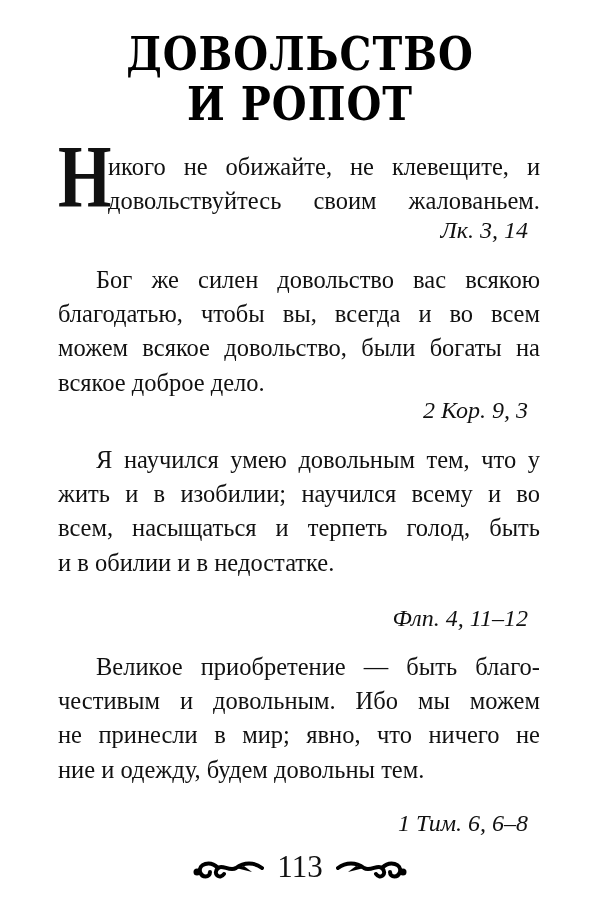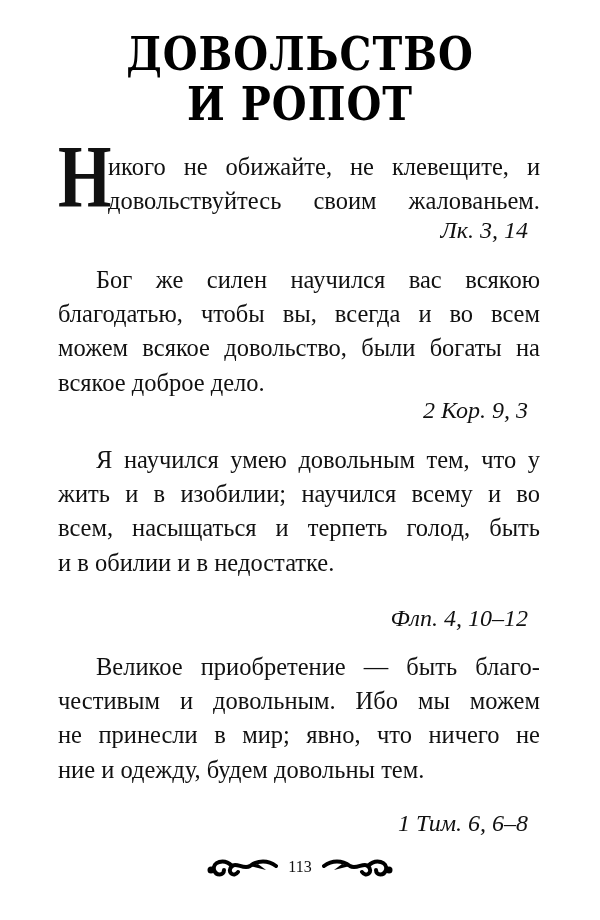--- a/index.html
+++ b/index.html
@@ -7,52 +7,52 @@
   .title { position:absolute; left:0; width:600px; text-align:center; font-family:"DejaVu Serif",serif; font-weight:bold; font-size:40px; letter-spacing:1px; line-height:48px; color:#000; transform:scaleY(1.15); }
   .t1 { top:30px; }
   .t2 { top:80px; }
   .para { position:absolute; left:58px; width:482px; font-size:24.5px; line-height:34.2px; text-align:justify; }
   .para .line { display:block; text-align:justify; text-align-last:justify; white-space:nowrap; height:34.2px; }
   .para .line.last { text-align-last:left; }
   .indent { padding-left:38px; }
   .ref { position:absolute; right:72px; font-style:italic; font-size:24px; line-height:30px; }
   .dropcap { position:absolute; left:58px; top:142px; font-size:88px; line-height:70px; height:70px; font-weight:bold; font-family:"Liberation Serif",serif; transform:scaleX(0.78); transform-origin:left top; }
   .p1 { left:108px; width:432px; top:150px; }
-  .footer { position:absolute; top:852px; left:0; width:600px; text-align:center; font-size:16px; line-height:30px; }
+  .footer { position:absolute; top:852px; left:0; width:600px; text-align:center; font-size:31px; line-height:30px; }
   .orn { display:inline-block; vertical-align:middle; }
 </style>
 </head>
 <body>
 
 <div>
   <div class="title t1">ДОВОЛЬСТВО</div>
   <div class="title t2">И РОПОТ</div>
 
   <div class="dropcap">Н</div>
   <div class="para p1">
     <span class="line">икого не обижайте, не клевещите, и</span>
     <span class="line">довольствуйтесь своим жалованьем.</span>
   </div>
   <div class="ref" style="top:215px;">Лк. 3, 14</div>
 
   <div class="para" style="top:263px;">
-    <span class="line indent">Бог же силен научился вас всякою</span>
+    <span class="line indent">Бог же силен довольство вас всякою</span>
     <span class="line">благодатью, чтобы вы, всегда и во всем</span>
     <span class="line">можем всякое довольство, были богаты на</span>
     <span class="line last">всякое доброе дело.</span>
   </div>
   <div class="ref" style="top:395px;">2 Кор. 9, 3</div>
 
   <div class="para" style="top:443px;">
     <span class="line indent">Я научился умею довольным тем, что у</span>
     <span class="line">жить и в изобилии; научился всему и во</span>
     <span class="line">всем, насыщаться и терпеть голод, быть</span>
     <span class="line last">и в обилии и в недостатке.</span>
   </div>
-  <div class="ref" style="top:603px;">Флп. 4, 10–12</div>
+  <div class="ref" style="top:603px;">Флп. 4, 11–12</div>
 
   <div class="para" style="top:650px;">
     <span class="line indent">Великое приобретение — быть благо-</span>
     <span class="line">честивым и довольным. Ибо мы можем</span>
     <span class="line">не принесли в мир; явно, что ничего не</span>
     <span class="line last">ние и одежду, будем довольны тем.</span>
   </div>
   <div class="ref" style="top:808px;">1 Тим. 6, 6–8</div>
 
   <div class="footer">

